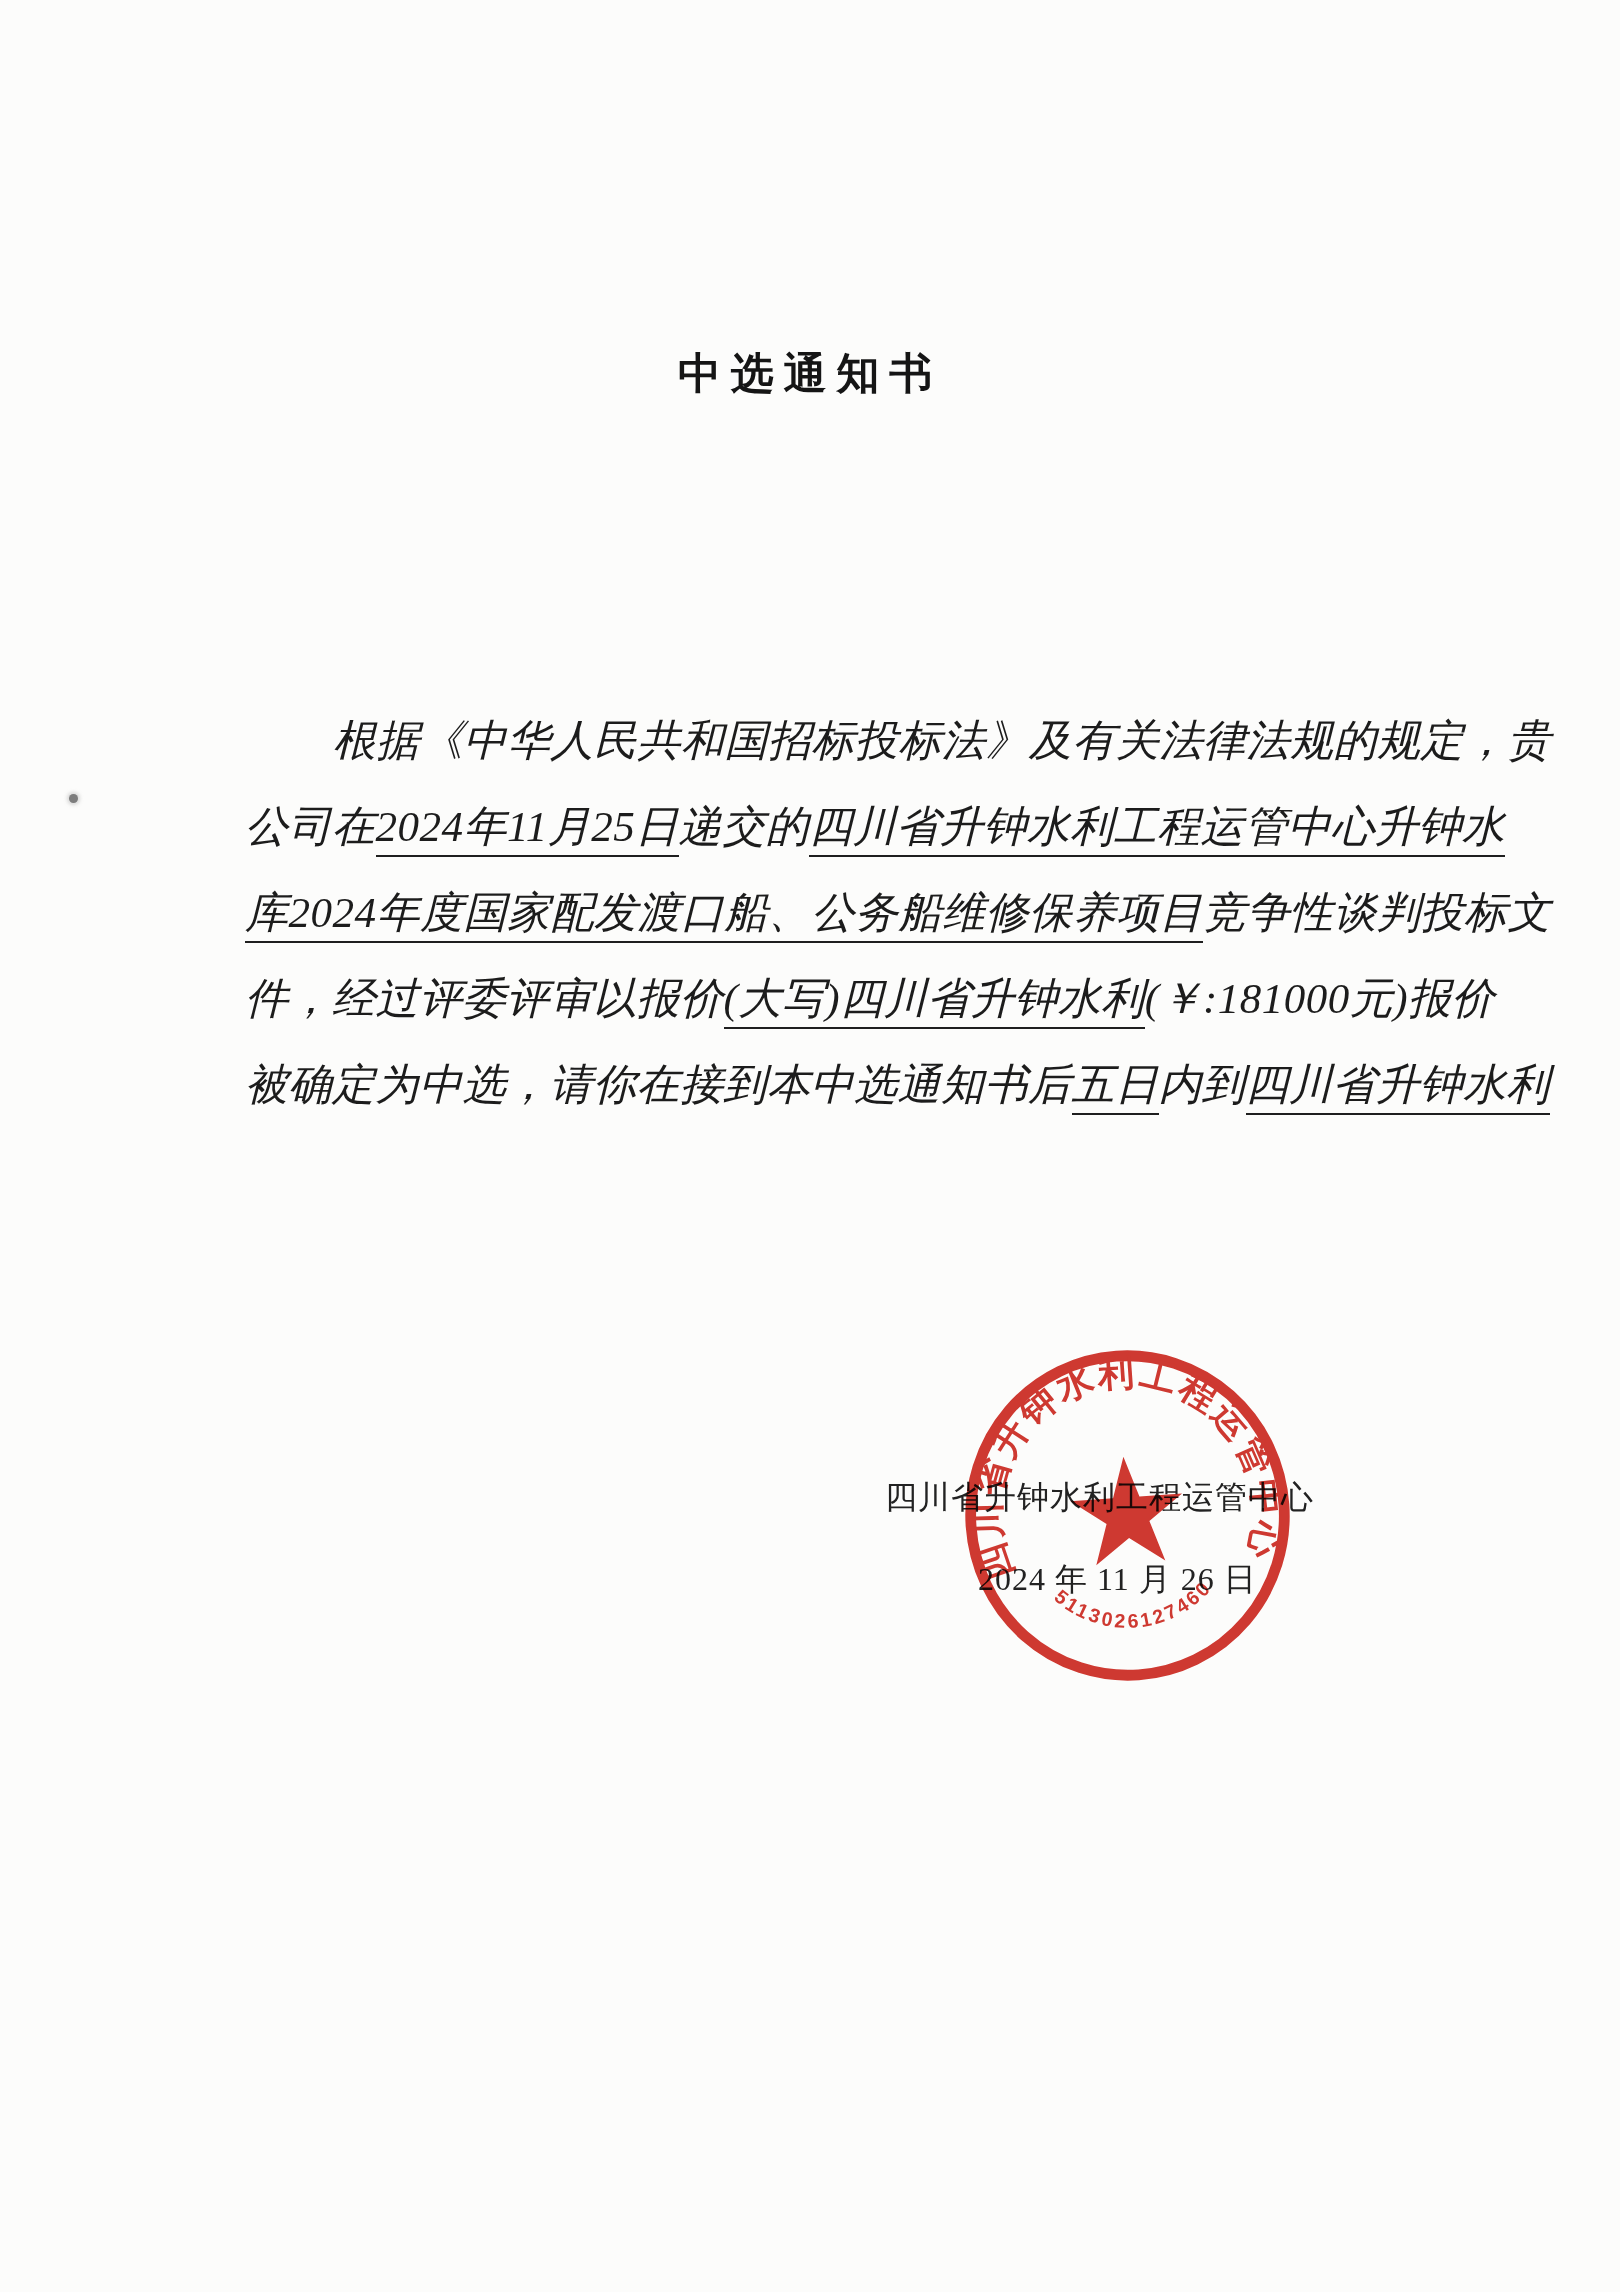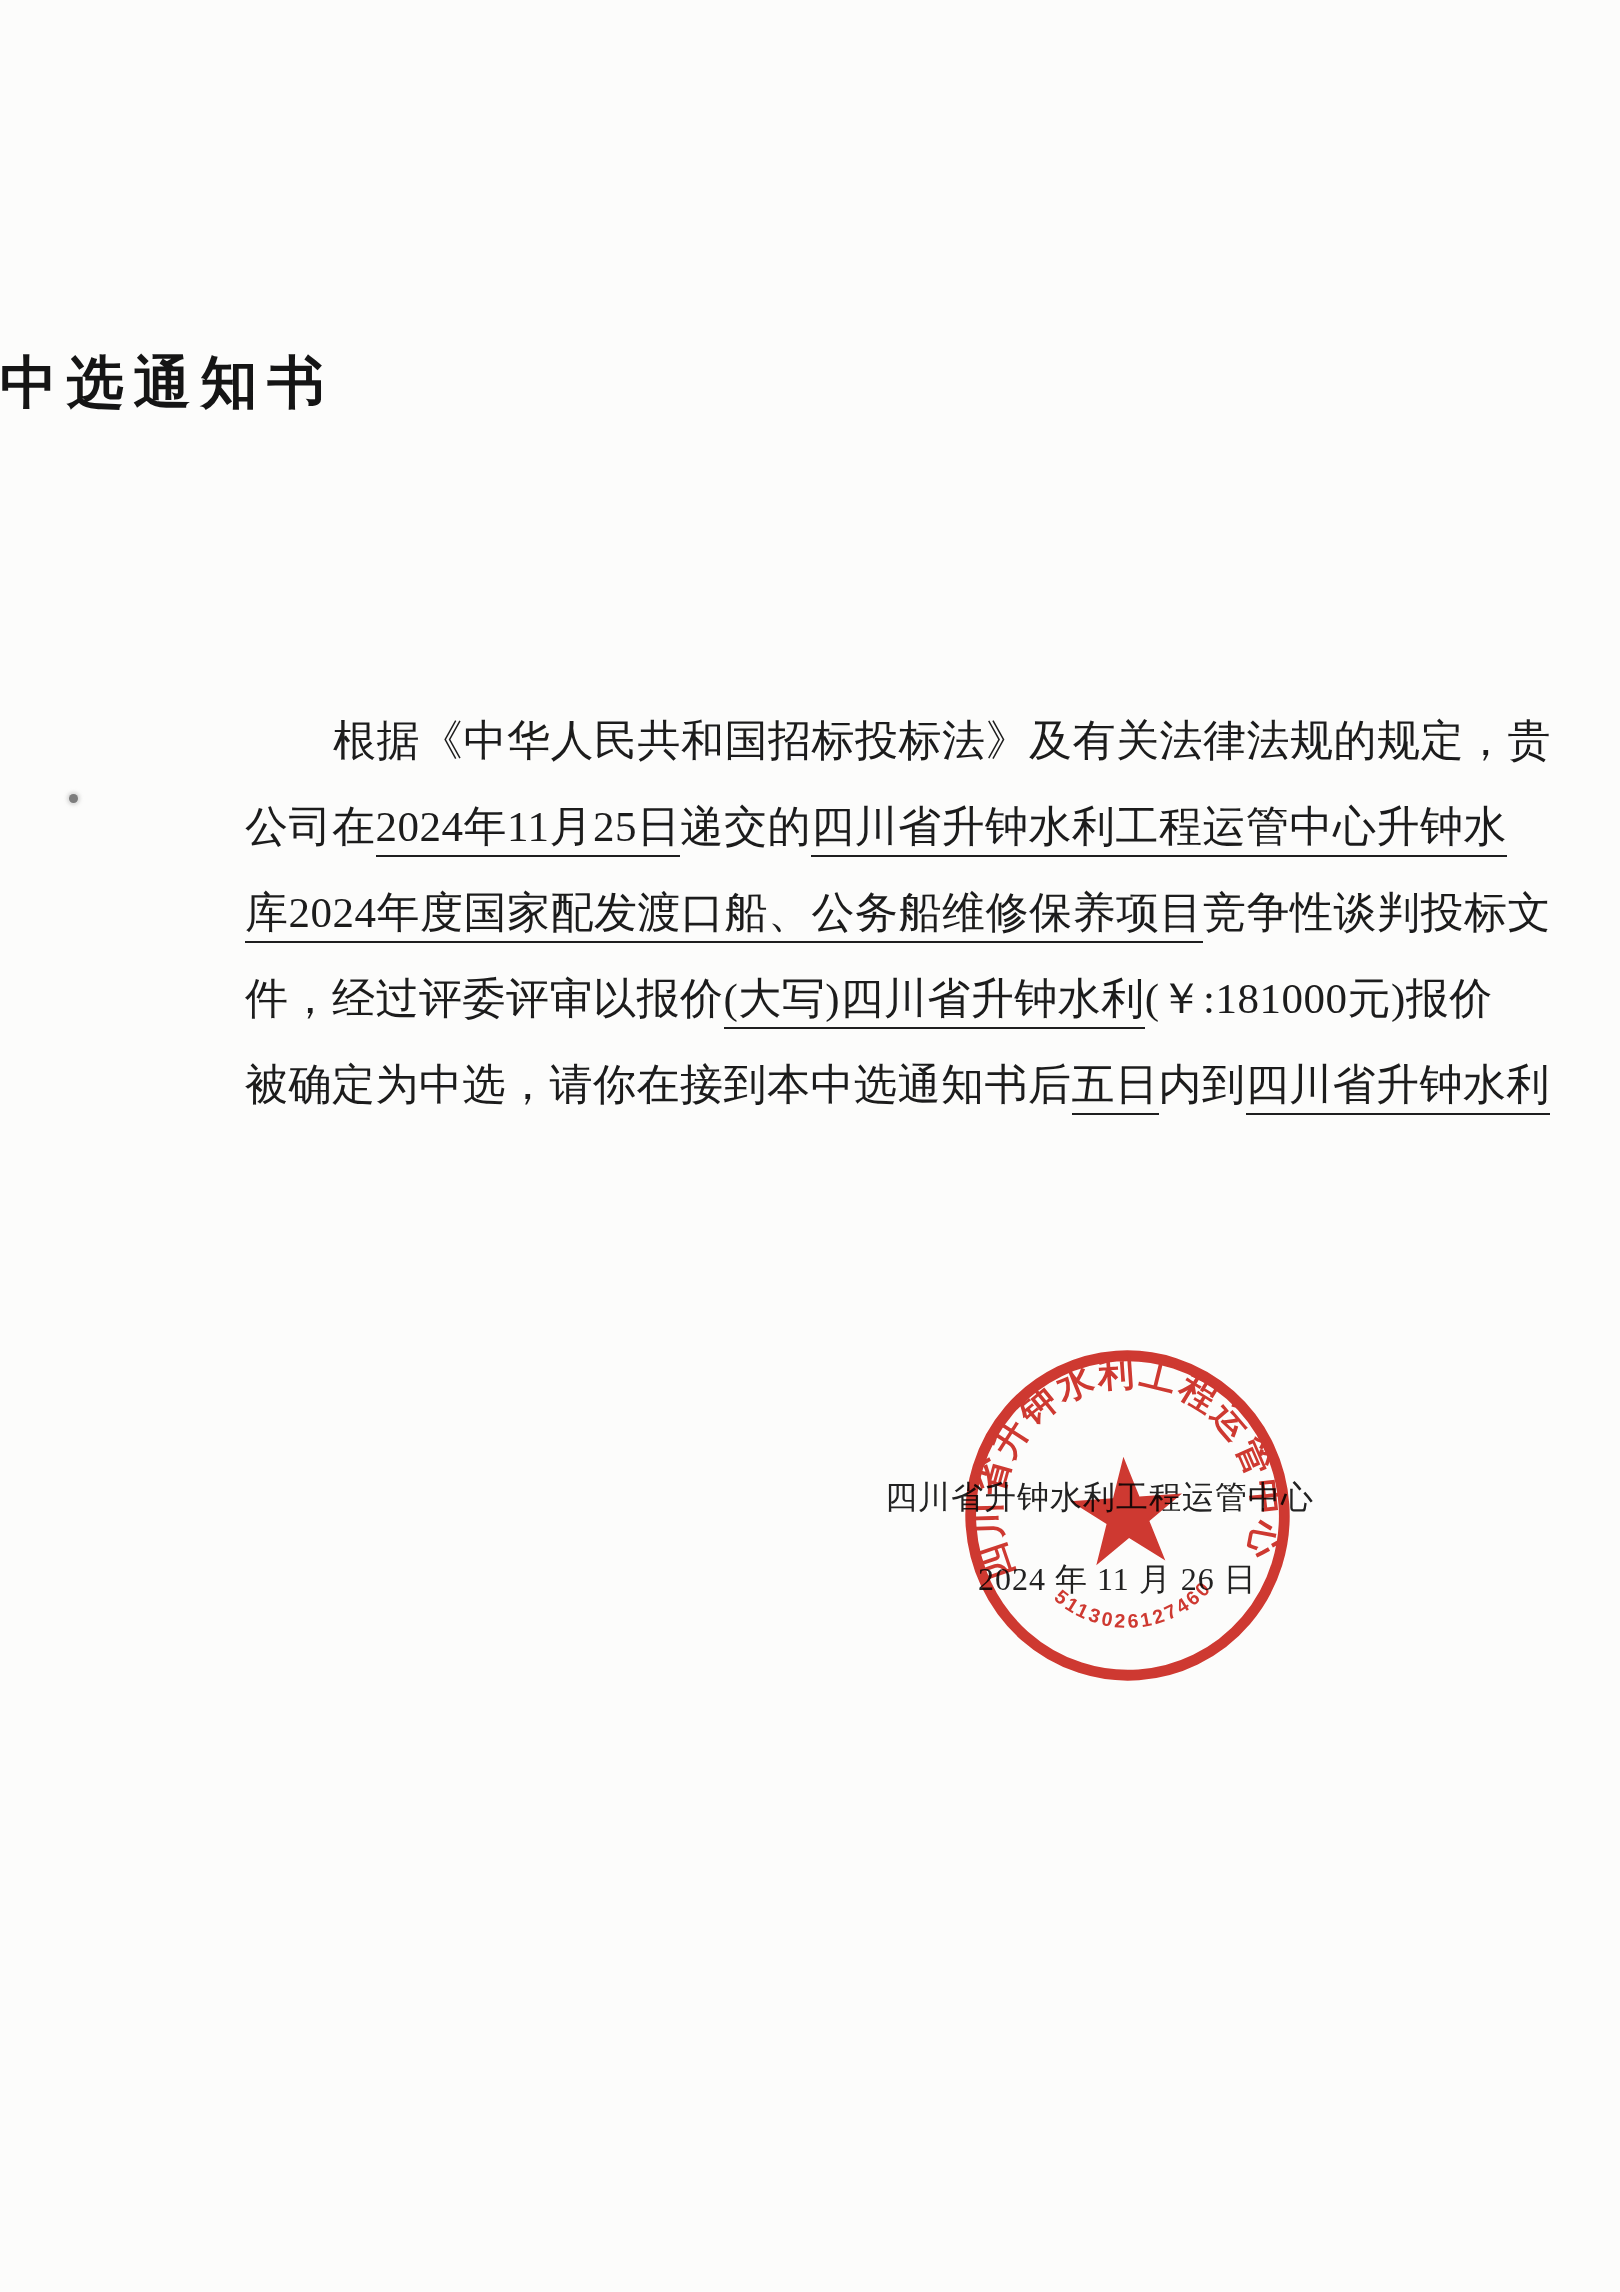--- a/index.html
+++ b/index.html
@@ -7,40 +7,41 @@
     position:relative;
     width:1620px;height:2293px;
     margin:0 auto;
     background:#fcfcfb;
     overflow:hidden;
     font-family:"Liberation Serif","DejaVu Serif",serif;
     color:#1c1c1c;
   }
   .doc-title{
     position:absolute;top:345px;left:0;right:0;
-    font-size:57px;font-weight:700;
+    text-align:center;
+    font-size:43px;font-weight:700;
     letter-spacing:9.8px;
     color:#151515;
   }
   .recipient-line{
     position:absolute;left:247px;top:621px;
     font-size:43px;line-height:51px;
     white-space:nowrap;
   }
   .u{
     border-bottom:2.9px solid #1f1f1f;
     padding-bottom:4.9px;
   }
   .body-paragraph{
     position:absolute;left:245px;top:698px;
     width:1176px;
     font-size:43px;line-height:86px;
     letter-spacing:0.5px;
   }
-  .body-line{white-space:nowrap;}
+  .body-line{white-space:nowrap;font-style:italic;}
   .body-line.indent{text-indent:88px;}
   .signature-line{
     position:absolute;left:885px;top:1476px;
     font-size:32px;letter-spacing:1px;
     white-space:nowrap;color:#222;
     z-index:1;
   }
   .date-line{
     position:absolute;left:978px;top:1558px;
     font-size:32px;letter-spacing:1px;

